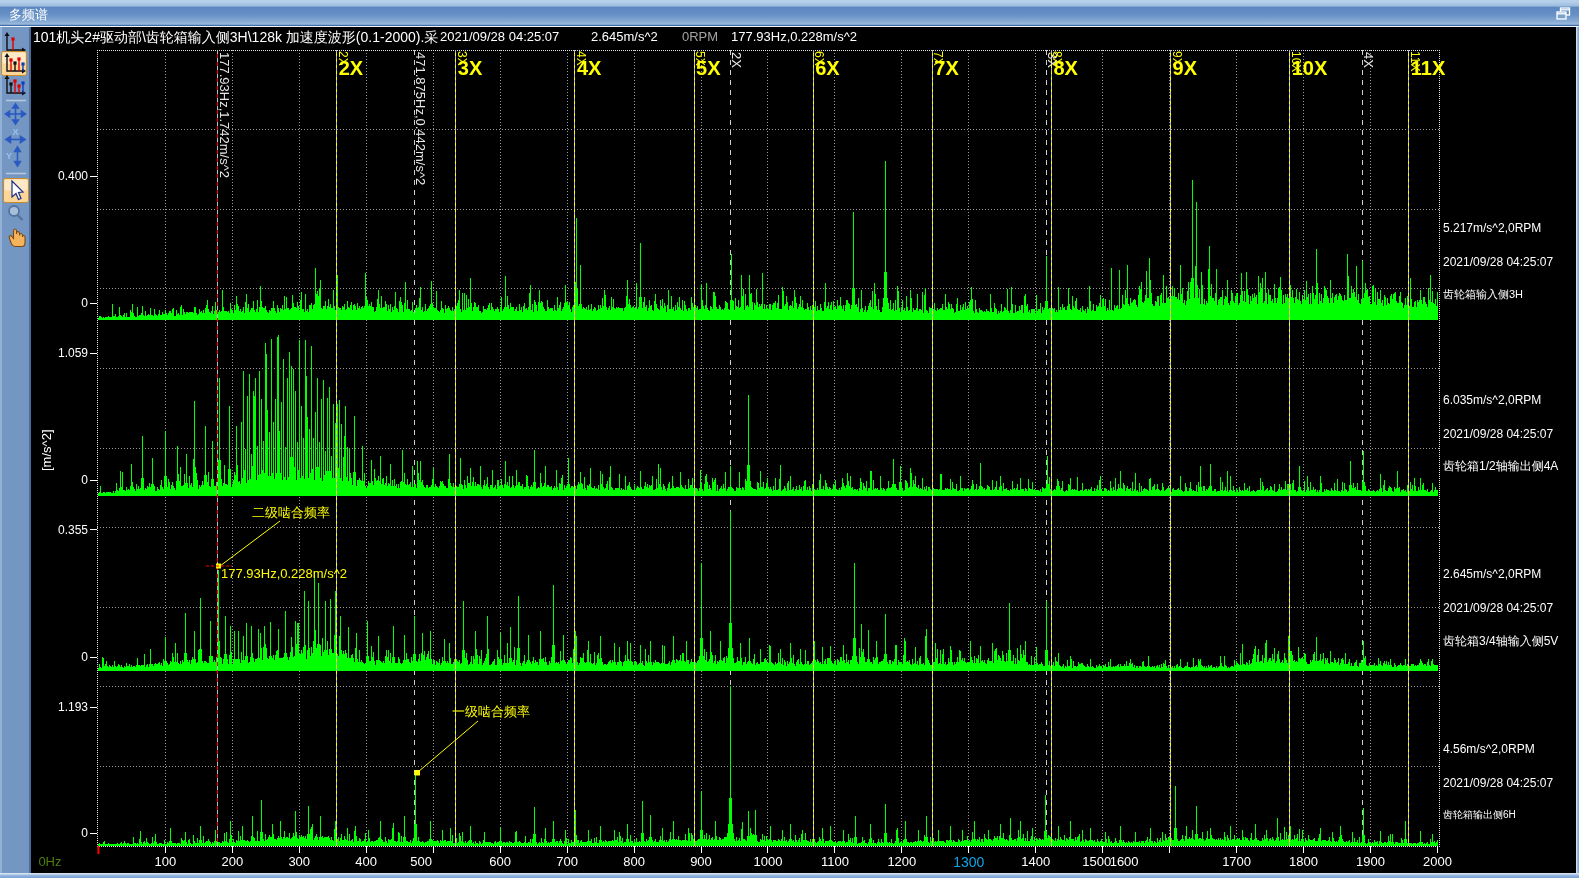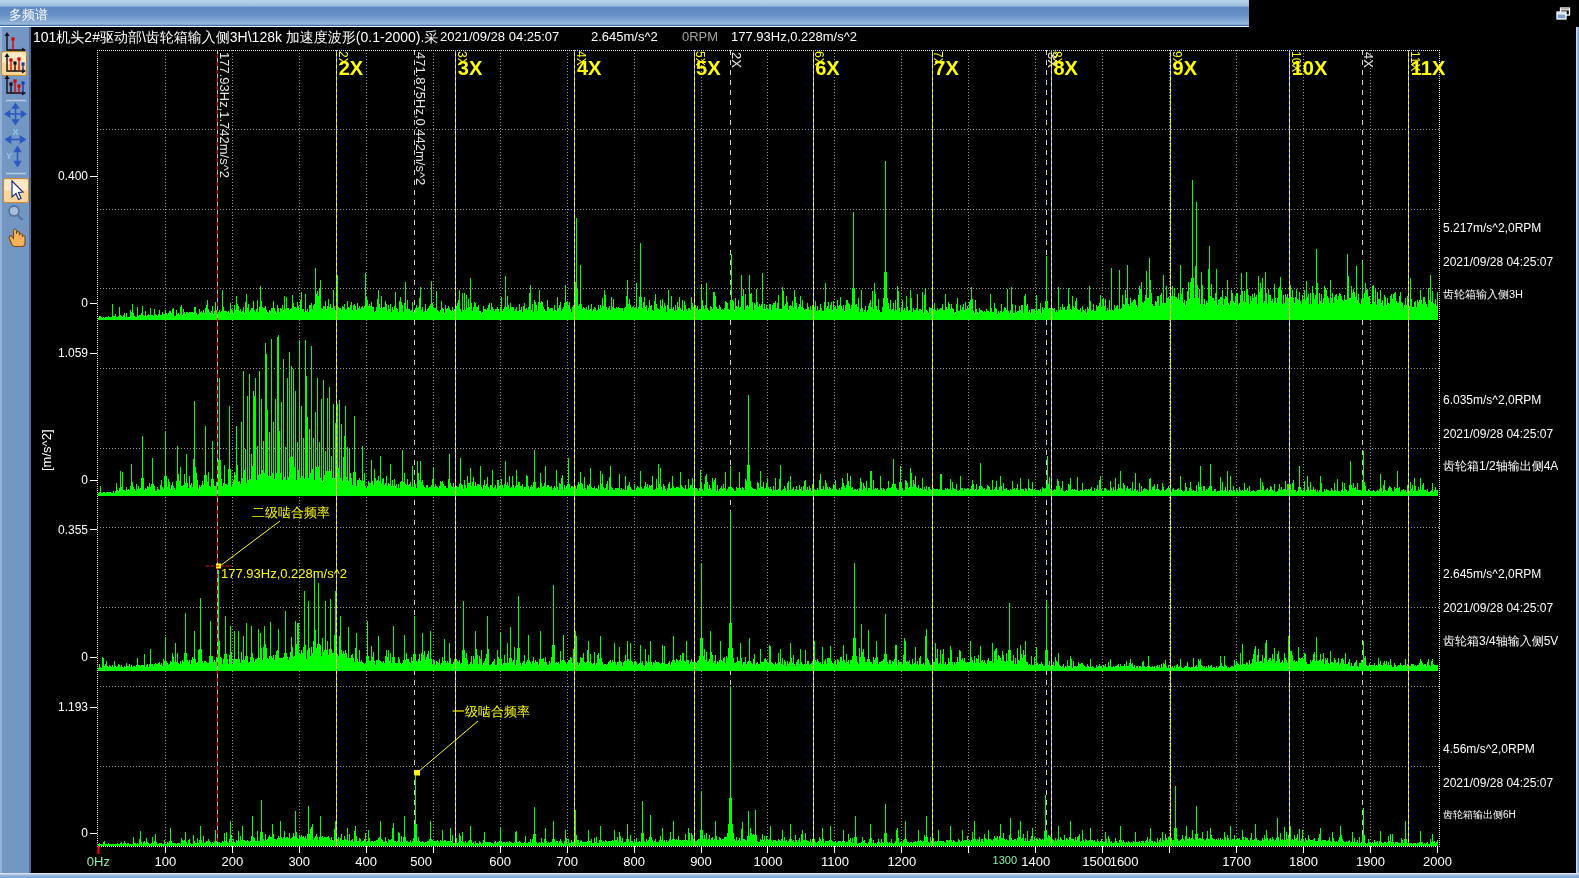--- a/index.html
+++ b/index.html
@@ -1,15 +1,15 @@
 <!DOCTYPE html>
 <html><head><meta charset="utf-8"><style>
 html,body{margin:0;padding:0;background:#000;width:1579px;height:878px;overflow:hidden;}
 body{font-family:"Liberation Sans",sans-serif;position:relative;}
-#title{position:absolute;left:0;top:0;width:1249px;height:27px;
+#title{position:absolute;left:0;top:0;width:1579px;height:27px;
 background:linear-gradient(180deg,#adc9e6 0%,#b9d3ec 3%,#9dbcdf 22%,#5c87c0 27%,#6690c6 55%,#84a9d3 78%,#9cbbdd 90%,#3f6da8 93%,#3f6da8 96%,#eef4fb 97%,#eef4fb 100%);}
 #content{position:absolute;left:0;top:27px;width:1577px;height:846px;background:#000;}
 #borderR{position:absolute;left:1576px;top:27px;width:3px;height:851px;background:linear-gradient(90deg,#e7eef8 0%,#8fb2dd 60%,#7ba0d2 100%);}
 #borderB{position:absolute;left:0;top:873px;width:1579px;height:5px;background:linear-gradient(180deg,#e7eef8 0%,#8fb2dd 55%,#7ba0d2 100%);}
 </style></head>
 <body>
 <div id="title">
     <span style="position:absolute;left:9px;top:6px;font-size:13px;color:#fff;">多频谱</span>
 <svg width="18" height="14" viewBox="0 0 18 14" style="position:absolute;left:1556px;top:7px">
       <g fill="none" stroke="#ffffff" stroke-width="1.3">
@@ -192,34 +192,34 @@
   </svg>
 <div style="position:absolute;left:0;top:169px;width:88px;text-align:right;font-size:12px;color:#fff;">0.400</div>
 <div style="position:absolute;left:0;top:296px;width:88px;text-align:right;font-size:12px;color:#fff;">0</div>
 <div style="position:absolute;left:0;top:346px;width:88px;text-align:right;font-size:12px;color:#fff;">1.059</div>
 <div style="position:absolute;left:0;top:473px;width:88px;text-align:right;font-size:12px;color:#fff;">0</div>
 <div style="position:absolute;left:0;top:522.5px;width:88px;text-align:right;font-size:12px;color:#fff;">0.355</div>
 <div style="position:absolute;left:0;top:650px;width:88px;text-align:right;font-size:12px;color:#fff;">0</div>
 <div style="position:absolute;left:0;top:700px;width:88px;text-align:right;font-size:12px;color:#fff;">1.193</div>
 <div style="position:absolute;left:0;top:826px;width:88px;text-align:right;font-size:12px;color:#fff;">0</div>
 <div style="position:absolute;left:39px;top:471px;font-size:13px;color:#fff;transform:rotate(-90deg);transform-origin:top left;white-space:nowrap;">[m/s^2]</div>
-<div style="position:absolute;left:38.400000000000006px;width:120px;text-align:center;top:854px;font-size:13px;color:#86efac;white-space:nowrap;">0Hz</div>
+<div style="position:absolute;left:38.400000000000006px;width:120px;top:854px;font-size:13px;color:#4d7c0f;white-space:nowrap;">0Hz</div>
 <div style="position:absolute;left:105.35400000000001px;width:120px;text-align:center;top:854px;font-size:13px;color:#ffffff;white-space:nowrap;">100</div>
 <div style="position:absolute;left:172.30800000000002px;width:120px;text-align:center;top:854px;font-size:13px;color:#ffffff;white-space:nowrap;">200</div>
 <div style="position:absolute;left:239.262px;width:120px;text-align:center;top:854px;font-size:13px;color:#ffffff;white-space:nowrap;">300</div>
 <div style="position:absolute;left:306.216px;width:120px;text-align:center;top:854px;font-size:13px;color:#ffffff;white-space:nowrap;">400</div>
 <div style="position:absolute;left:373.1700000000001px;width:96px;text-align:center;top:854px;font-size:13px;color:#ffffff;white-space:nowrap;">500</div>
 <div style="position:absolute;left:440.124px;width:120px;text-align:center;top:854px;font-size:13px;color:#ffffff;white-space:nowrap;">600</div>
 <div style="position:absolute;left:507.078px;width:120px;text-align:center;top:854px;font-size:13px;color:#ffffff;white-space:nowrap;">700</div>
 <div style="position:absolute;left:574.032px;width:120px;text-align:center;top:854px;font-size:13px;color:#ffffff;white-space:nowrap;">800</div>
 <div style="position:absolute;left:640.986px;width:120px;text-align:center;top:854px;font-size:13px;color:#ffffff;white-space:nowrap;">900</div>
 <div style="position:absolute;left:707.94px;width:120px;text-align:center;top:854px;font-size:13px;color:#ffffff;white-space:nowrap;">1000</div>
 <div style="position:absolute;left:774.894px;width:120px;text-align:center;top:854px;font-size:13px;color:#ffffff;white-space:nowrap;">1100</div>
 <div style="position:absolute;left:841.848px;width:120px;text-align:center;top:854px;font-size:13px;color:#ffffff;white-space:nowrap;">1200</div>
-<div style="position:absolute;left:908.802px;width:120px;text-align:center;top:854px;font-size:11px;color:#86efac;white-space:nowrap;padding-left:36px;">1300</div>
+<div style="position:absolute;left:908.802px;width:120px;text-align:center;top:854px;font-size:14px;color:#0ea5e9;white-space:nowrap;">1300</div>
 <div style="position:absolute;left:975.7560000000001px;width:120px;text-align:center;top:854px;font-size:13px;color:#ffffff;white-space:nowrap;">1400</div>
 <div style="position:absolute;left:1042.71px;width:108px;text-align:center;top:854px;font-size:13px;color:#ffffff;white-space:nowrap;">1500</div>
 <div style="position:absolute;left:1109.6640000000002px;width:120px;text-align:left;top:854px;font-size:13px;color:#ffffff;white-space:nowrap;">1600</div>
 <div style="position:absolute;left:1176.6180000000002px;width:120px;text-align:center;top:854px;font-size:13px;color:#ffffff;white-space:nowrap;">1700</div>
 <div style="position:absolute;left:1243.5720000000001px;width:120px;text-align:center;top:854px;font-size:13px;color:#ffffff;white-space:nowrap;">1800</div>
 <div style="position:absolute;left:1310.526px;width:120px;text-align:center;top:854px;font-size:13px;color:#ffffff;white-space:nowrap;">1900</div>
 <div style="position:absolute;left:1377.4800000000002px;width:120px;text-align:center;top:854px;font-size:13px;color:#ffffff;white-space:nowrap;">2000</div>
 <div style="position:absolute;top:221px;font-size:12px;color:#ffffff;white-space:nowrap;left:1443px;">5.217m/s^2,0RPM</div>
 <div style="position:absolute;top:255px;font-size:12px;color:#ffffff;white-space:nowrap;left:1443px;">2021/09/28 04:25:07</div>
 <div style="position:absolute;top:287px;font-size:11px;color:#ffffff;white-space:nowrap;left:1443px;">齿轮箱输入侧3H</div>

